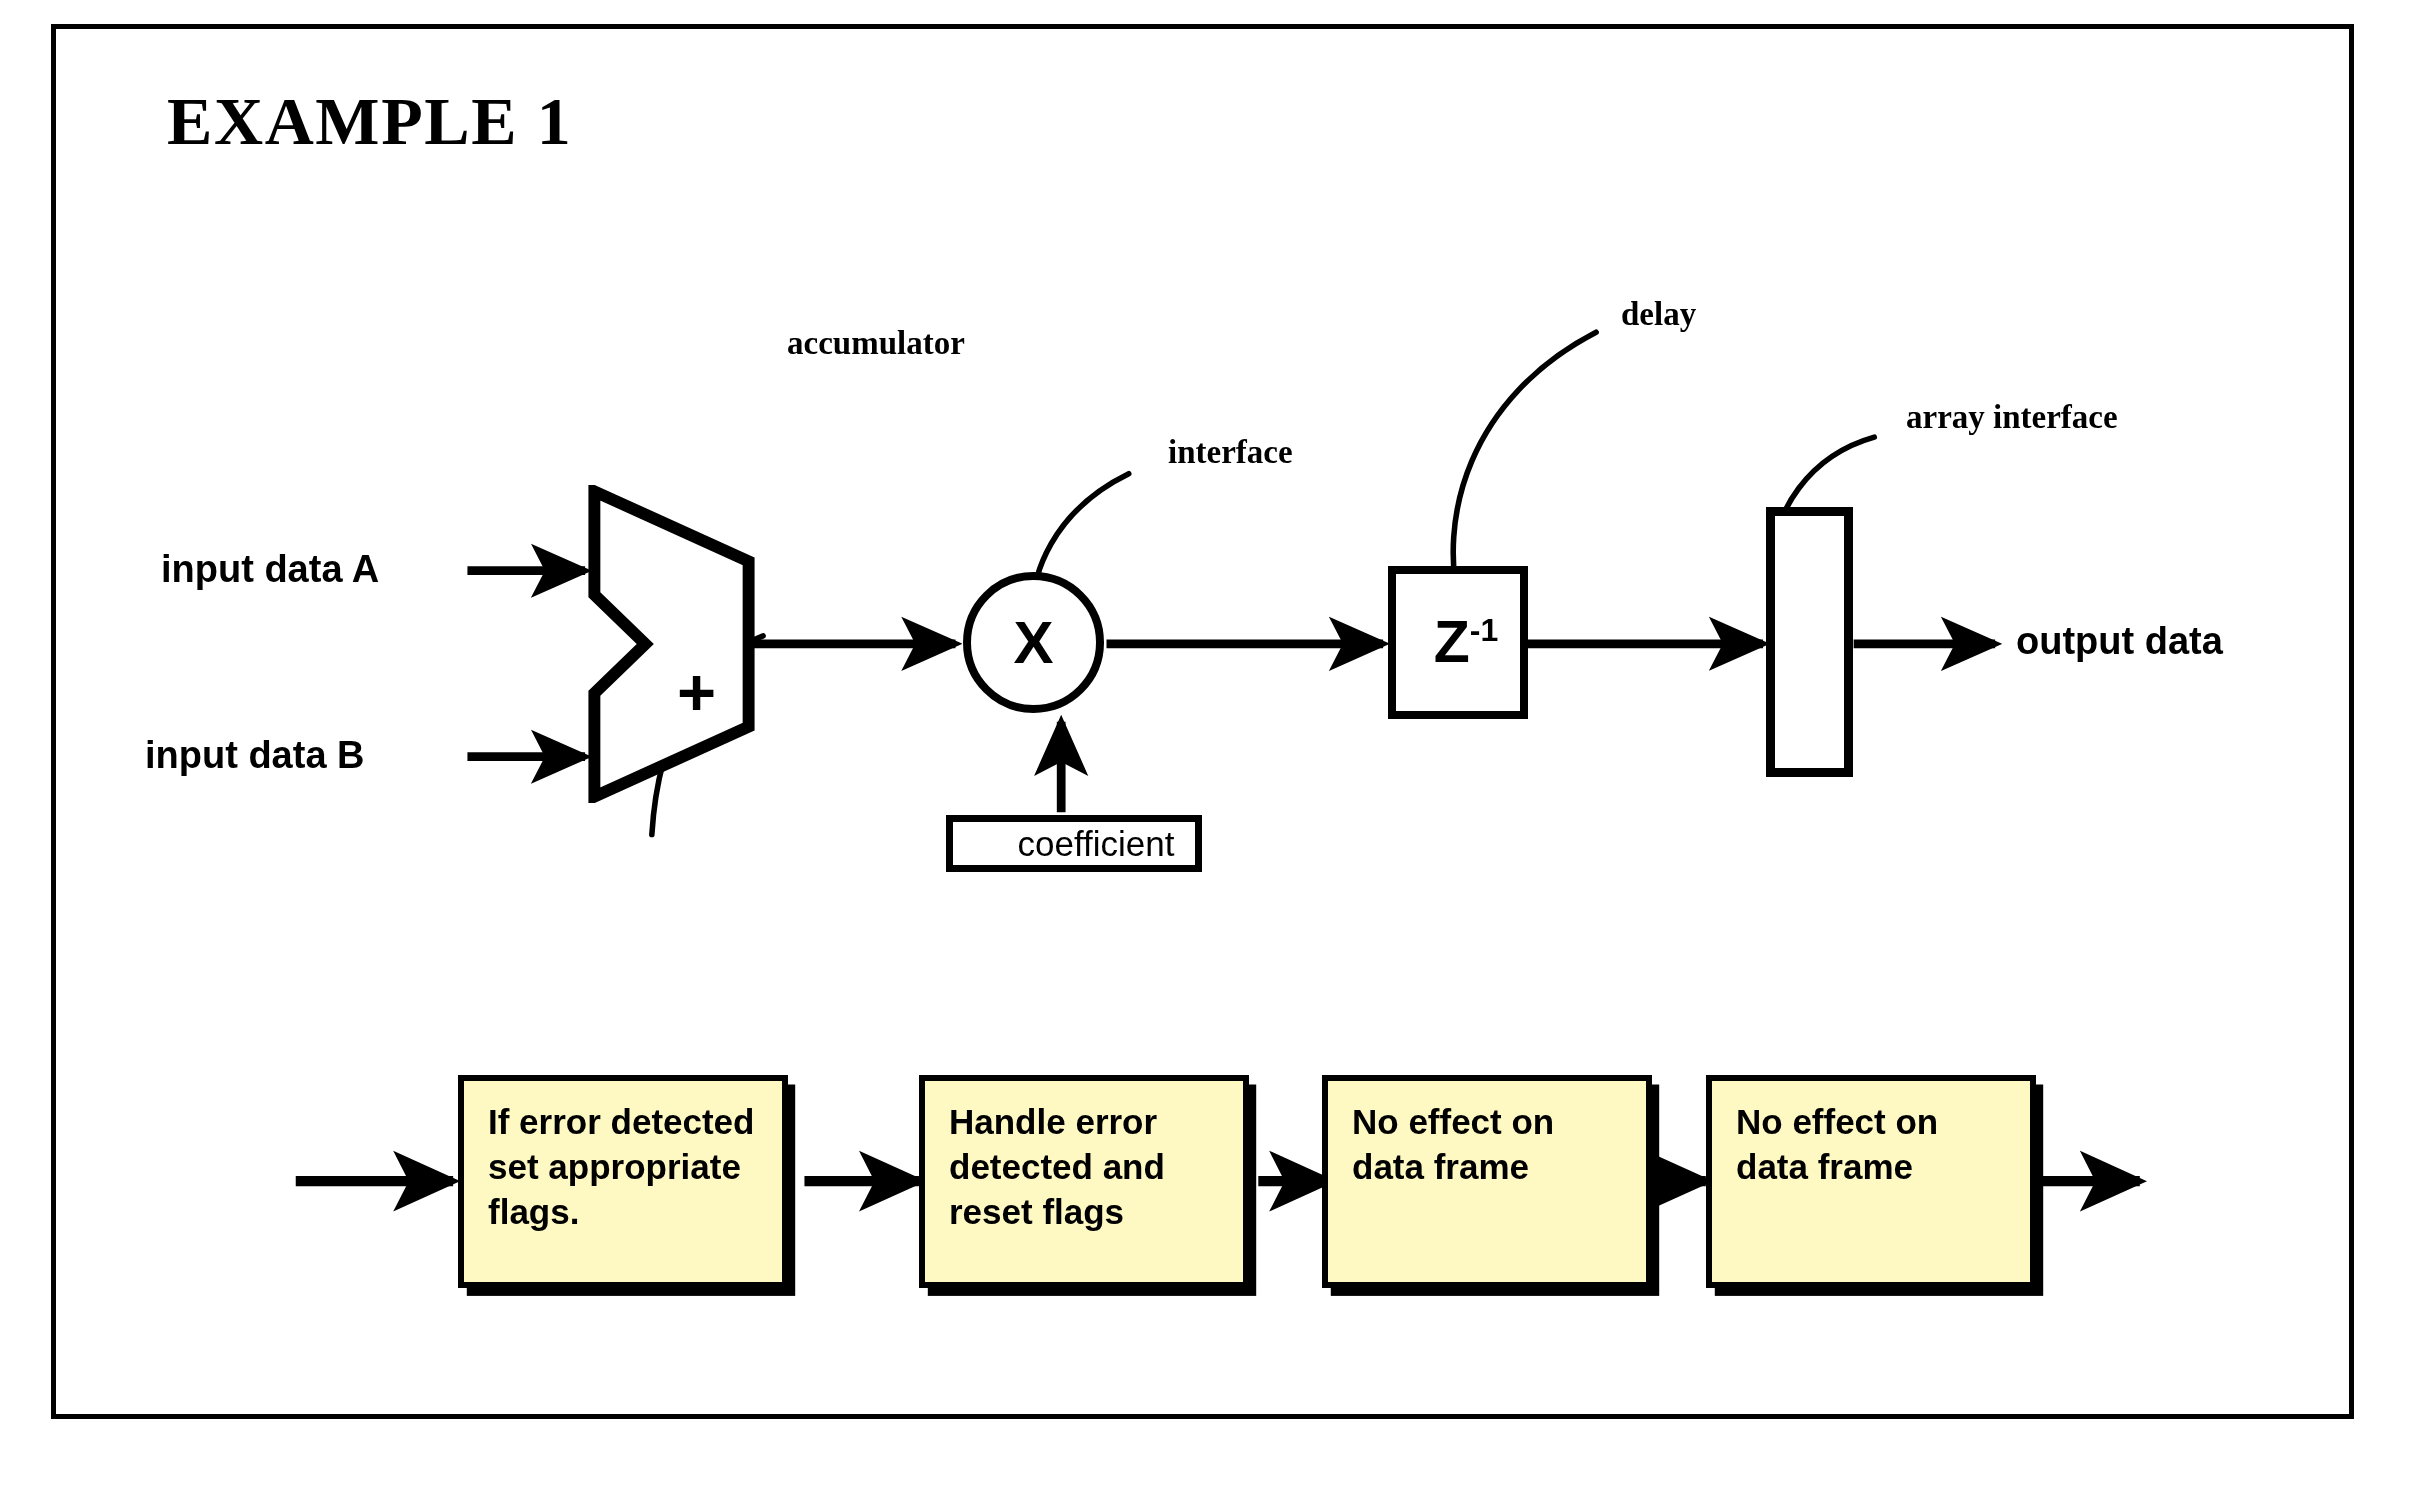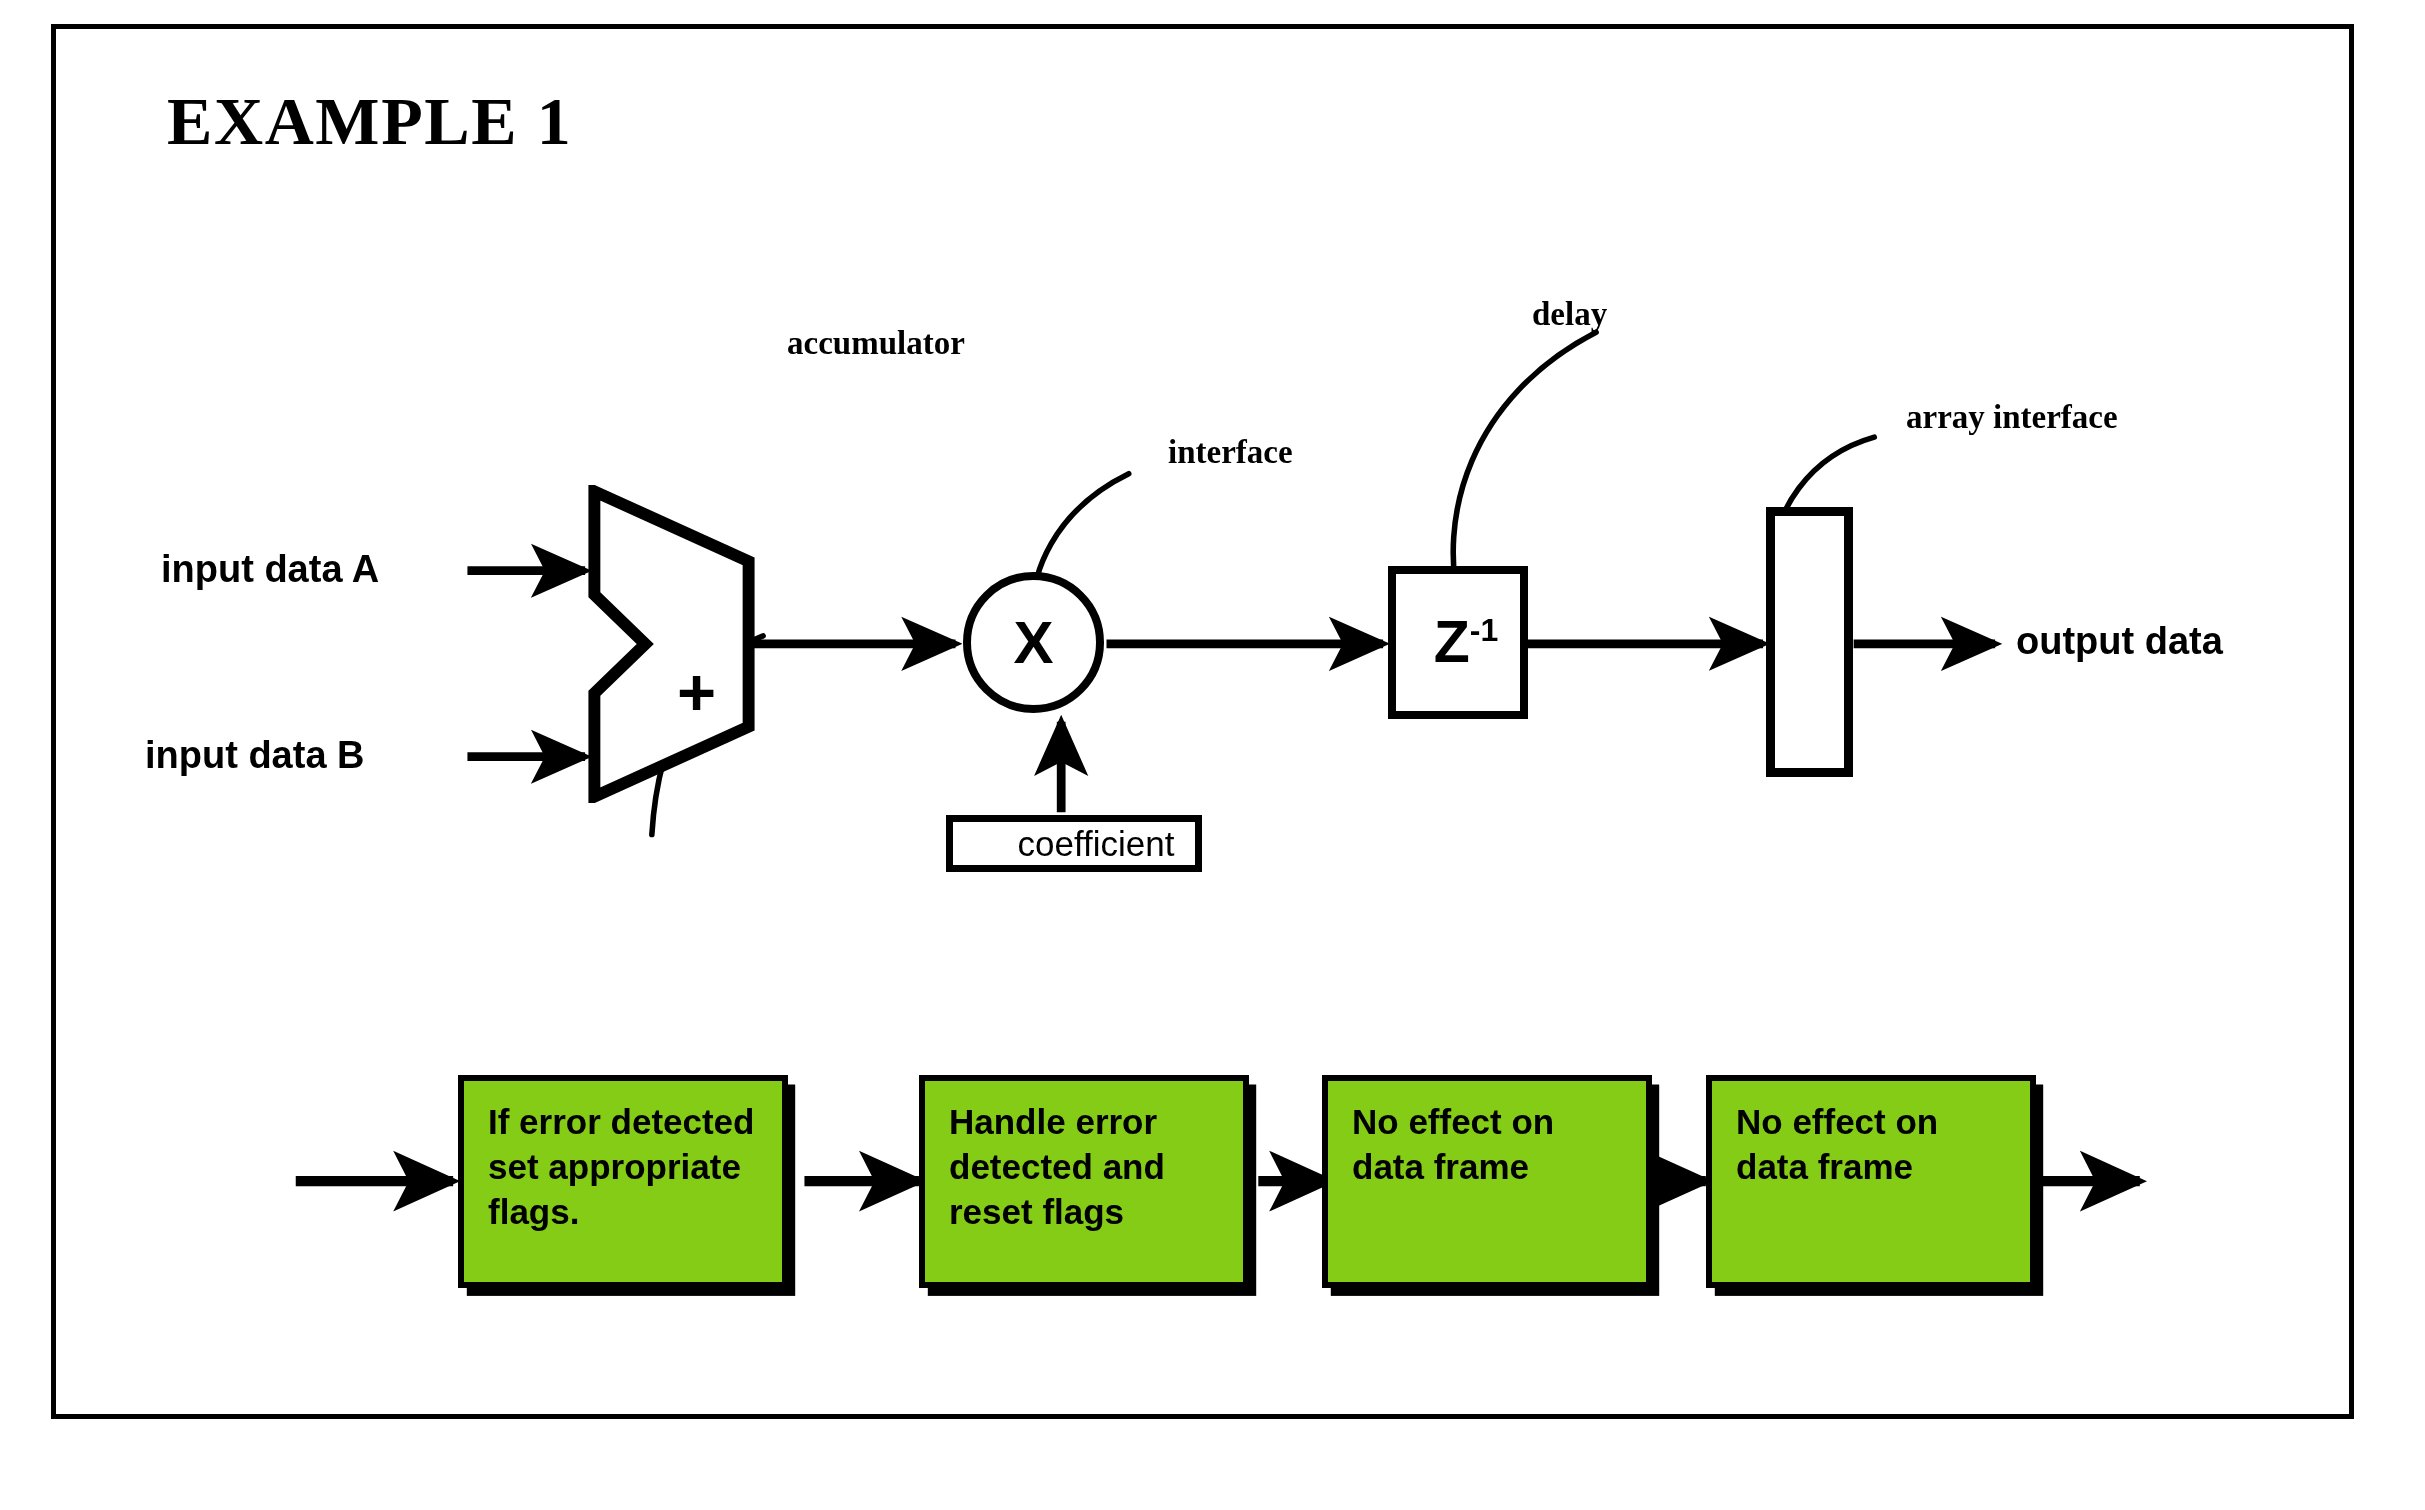--- a/index.html
+++ b/index.html
@@ -175,21 +175,21 @@
     background: #ffffff;
   }
 
   
   .flow-box {
     position: absolute;
     width: 330px;
     height: 213px;
     border: 6.4px solid #000000;
     box-sizing: border-box;
-    background: #84cc16;
+    background: #fef9c3;
     box-shadow: 8px 8.7px 0 -0.8px #000000;
   }
   .flow-box-text {
     position: absolute;
     left: 24px;
     top: 19px;
     right: 11px;
     font-family: "Liberation Sans", sans-serif;
     font-weight: bold;
     font-size: 35px;
@@ -255,21 +255,21 @@
     <line x1="2060" y1="1486" x2="2146" y2="1486" stroke="#000" stroke-width="13" marker-end="url(#arrowhead-big)"></line>
     <line x1="2528" y1="1486" x2="2692" y2="1486" stroke="#000" stroke-width="13" marker-end="url(#arrowhead-big)"></line>
   </svg>
 
   <div class="io-label" style="left:145px; top:550px;margin-left:16px;">input data A</div>
   <div class="io-label" style="left:145px; top:736px;text-align:center;">input data B</div>
   <div class="io-label" style="left:2016px; top:622px;">output data</div>
 
   <div class="callout-label" style="left:787px; top:327px;">accumulator</div>
   <div class="callout-label" style="left:1168px; top:436px;">interface</div>
-  <div class="callout-label" style="left:1532px; top:298px;">delay</div>
+  <div class="callout-label" style="left:1621px; top:298px;">delay</div>
   <div class="callout-label" style="left:1906px; top:401px;">array interface</div>
 
   <div class="adder">
     <svg width="167" height="318" viewBox="0 0 210 400" xmlns="http://www.w3.org/2000/svg">
       <path d="M 8 8 L 202 96 L 202 304 L 8 392 L 8 262 L 72 200 L 8 138 Z" fill="#ffffff" stroke="#000000" stroke-width="15" stroke-linejoin="miter"></path>
     </svg>
     <div class="adder-plus">+</div>
   </div>
 
   <div class="multiplier">

